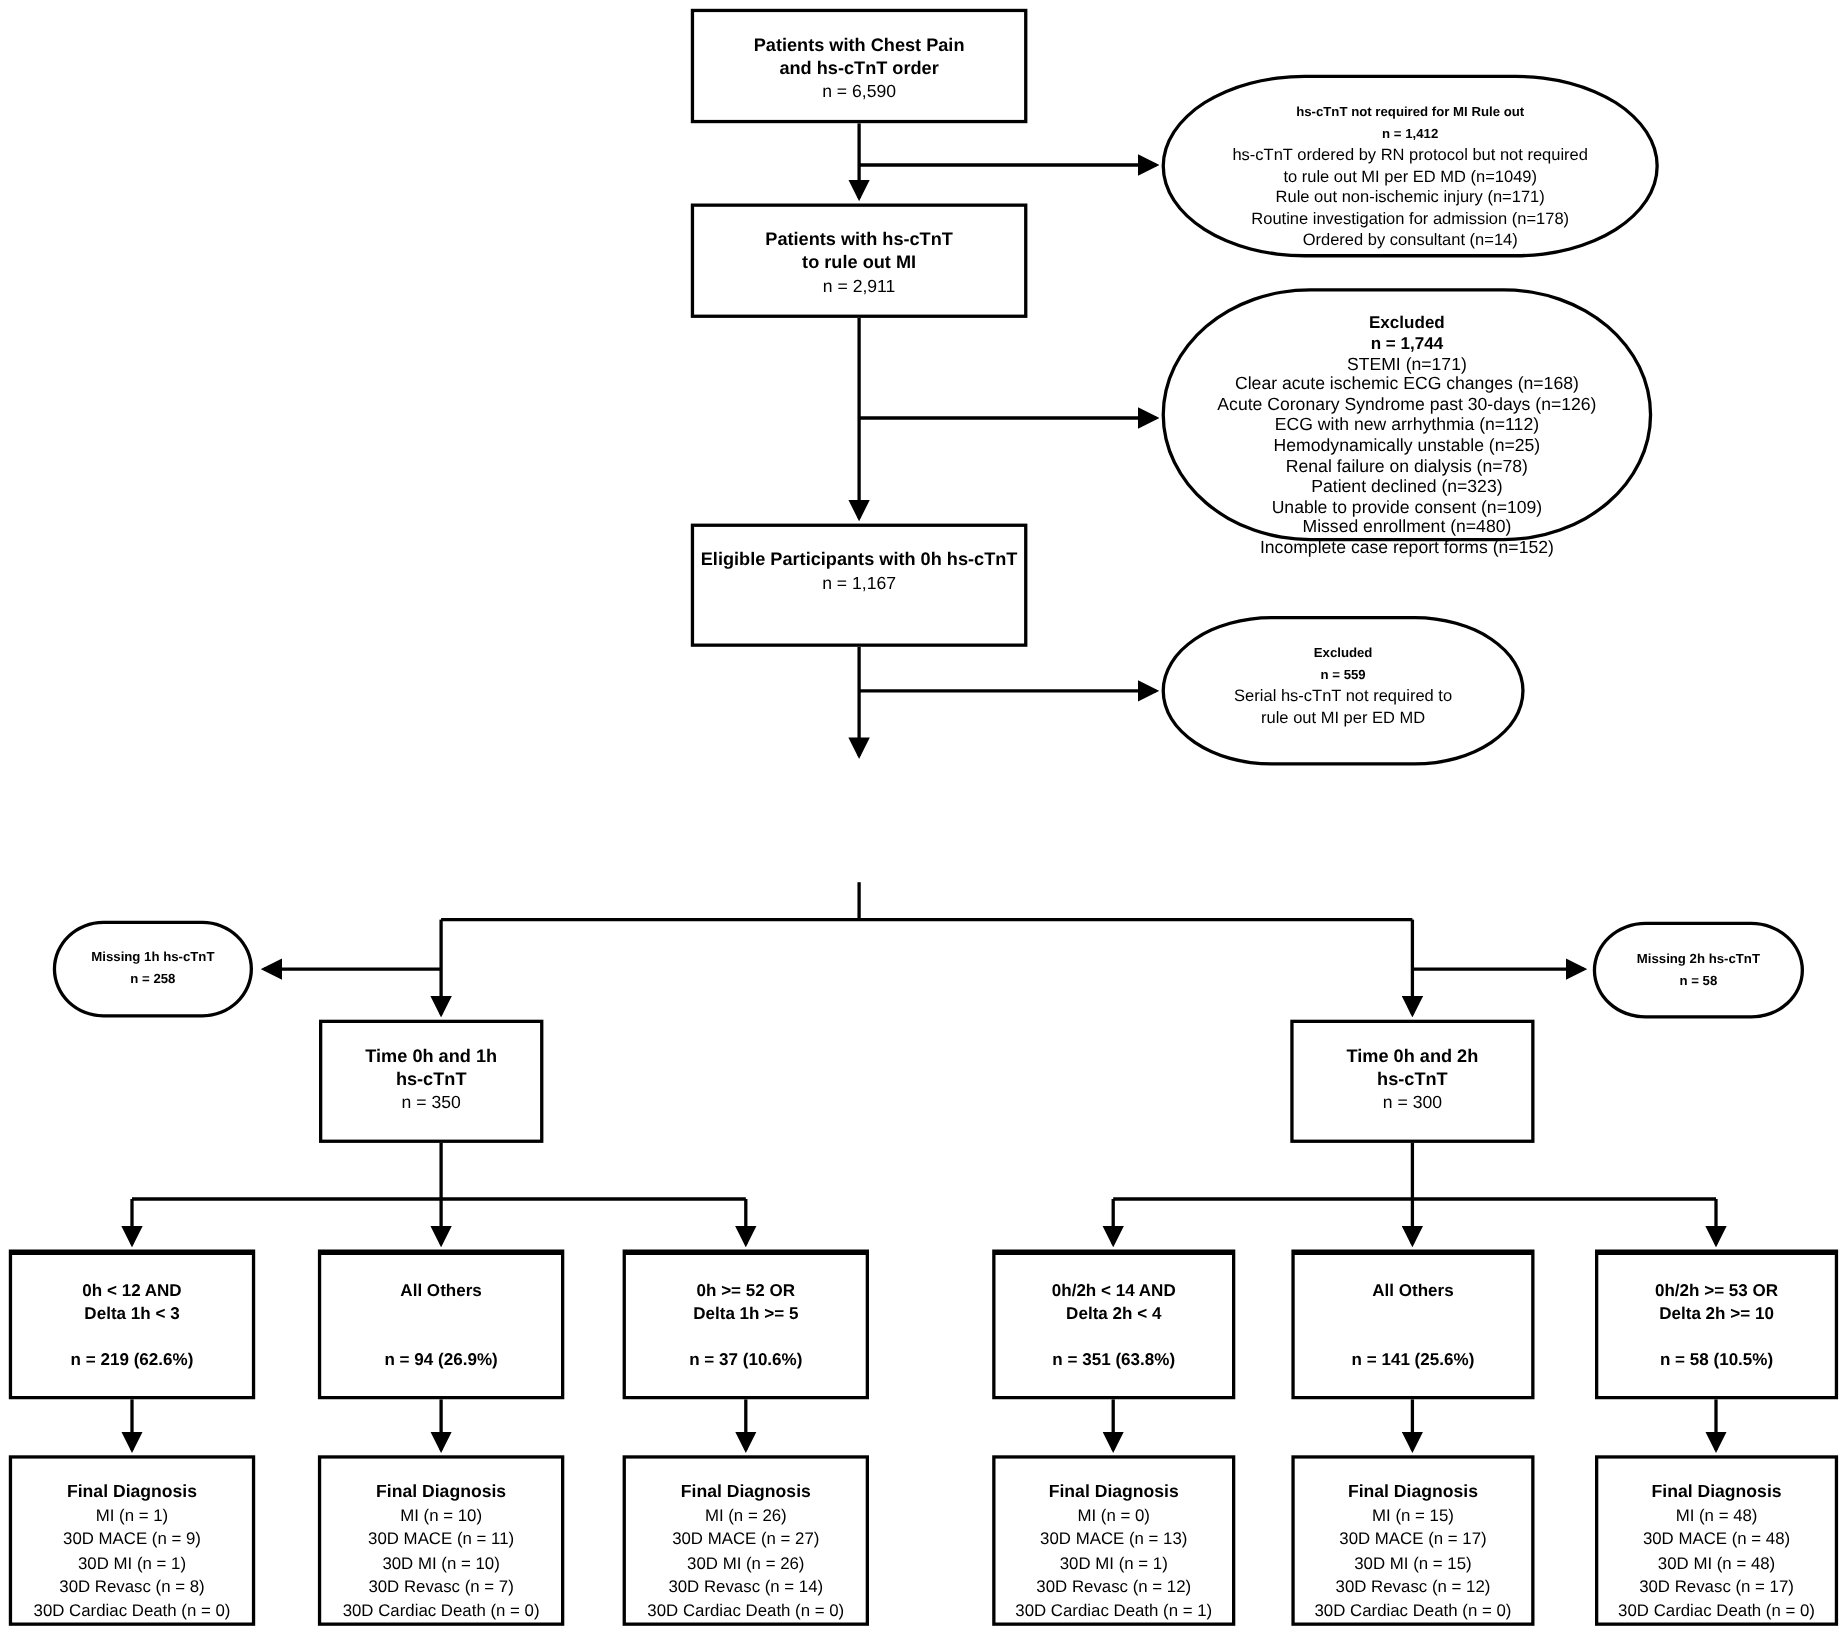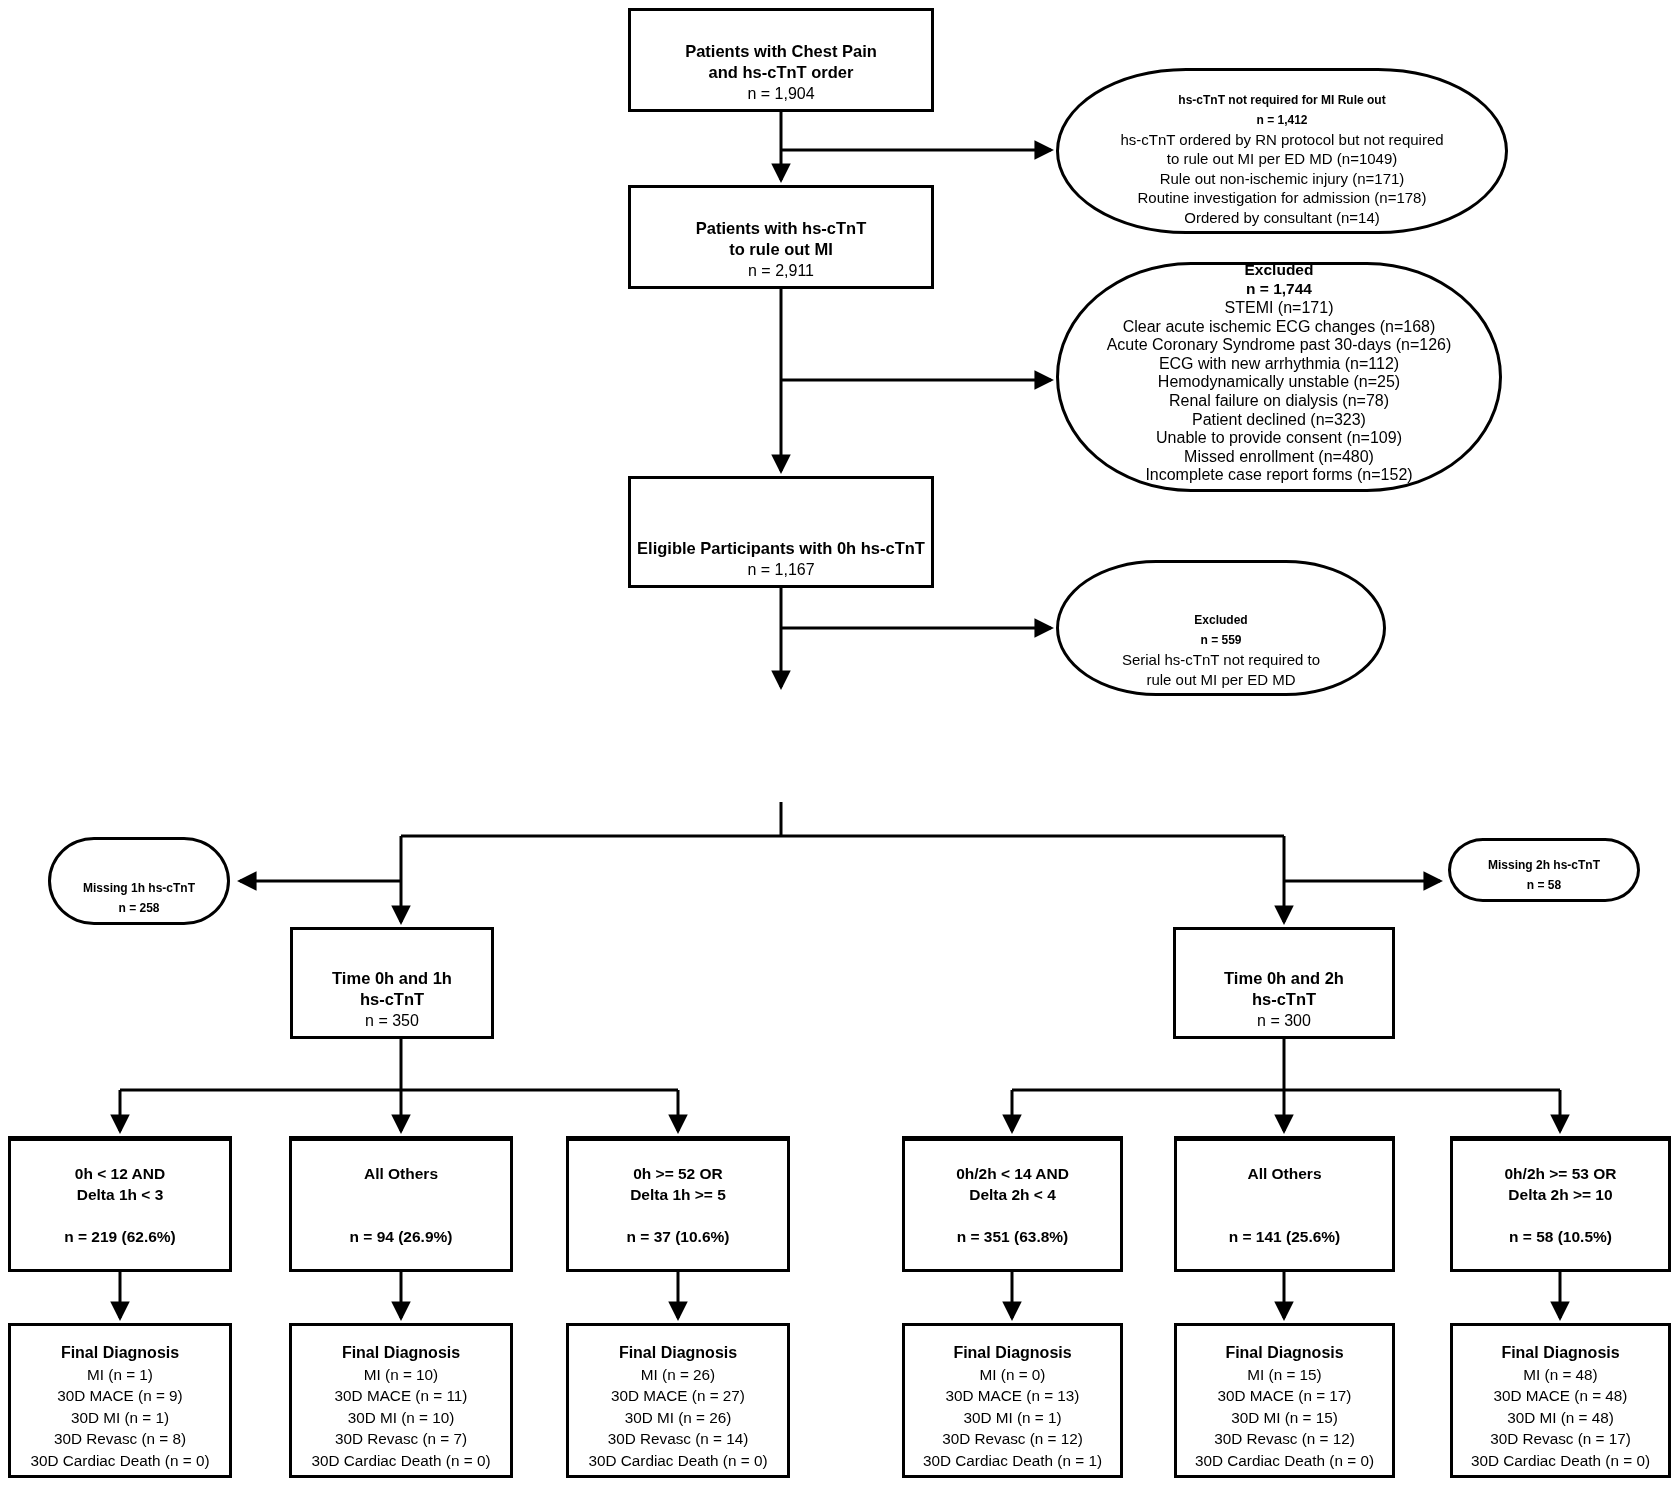--- a/index.html
+++ b/index.html
@@ -3,22 +3,22 @@
 <meta charset="utf-8">
 <style>
   html,body{margin:0;padding:0;background:#fff;}
   .canvas{
     position:relative;width:1680px;height:1485px;background:#fff;
     font-family:"Liberation Sans",sans-serif;color:#000;overflow:hidden;
   }
   svg.connectors{position:absolute;left:0;top:0;z-index:0;}
   .node{
     position:absolute;box-sizing:border-box;background:#fff;border:3px solid #000;
-    display:flex;flex-direction:column;align-items:center;justify-content:flex-end;
-    text-align:center;z-index:1;padding:4px 6px;
+    display:flex;flex-direction:column;align-items:center;justify-content:flex-start;
+    text-align:center;z-index:1;padding:20px 6px;
   }
   .bt{font-weight:bold;font-size:16.5px;line-height:21px;}
   .bn{font-size:16px;line-height:22px;}
   .et{font-weight:bold;font-size:12px;line-height:20px;}
   .ed{font-size:15px;line-height:19.5px;}
   .ed-sm{font-size:16px;line-height:18.6px;}
   .et-sm{font-weight:bold;font-size:15.5px;line-height:18.8px;}
   .cat{justify-content:flex-start;padding:22px 6px 22px;border-top-width:5px;}
   .cond{font-weight:bold;font-size:15.5px;line-height:21px;}
   .cat-n{font-weight:bold;font-size:15.5px;line-height:20px;margin-top:auto;}
@@ -64,21 +64,21 @@
       <path d="M678 1272 V1318" marker-end="url(#arrow)"></path>
       <path d="M1012 1272 V1318" marker-end="url(#arrow)"></path>
       <path d="M1284 1272 V1318" marker-end="url(#arrow)"></path>
       <path d="M1560 1272 V1318" marker-end="url(#arrow)"></path>
     </g>
   </svg>
 
   <div class="node" style="left:628px;top:8px;width:306px;height:104px">
     <div class="bt">Patients with Chest Pain</div>
     <div class="bt">and hs-cTnT order</div>
-    <div class="bn">n = 1,904</div>
+    <div class="bn">n = 6,590</div>
   </div>
 
   <div class="node" style="left:628px;top:185px;width:306px;height:104px">
     <div class="bt">Patients with hs-cTnT</div>
     <div class="bt">to rule out MI</div>
     <div class="bn">n = 2,911</div>
   </div>
 
   <div class="node" style="left:628px;top:476px;width:306px;height:112px">
     <div class="bt">Eligible Participants with 0h hs-cTnT</div>
@@ -116,21 +116,21 @@
     <div class="et">n = 559</div>
     <div class="ed">Serial hs-cTnT not required to</div>
     <div class="ed">rule out MI per ED MD</div>
   </div>
 
   <div class="node" style="left:48px;top:837px;width:182px;height:88px;border-radius:46px/44px">
     <div class="et">Missing 1h hs-cTnT</div>
     <div class="et">n = 258</div>
   </div>
 
-  <div class="node" style="left:1448px;top:838px;width:192px;height:64px;border-radius:48px/44px">
+  <div class="node" style="left:1448px;top:838px;width:192px;height:88px;border-radius:48px/44px">
     <div class="et">Missing 2h hs-cTnT</div>
     <div class="et">n = 58</div>
   </div>
 
   <div class="node" style="left:290px;top:927px;width:204px;height:112px">
     <div class="bt">Time 0h and 1h</div>
     <div class="bt">hs-cTnT</div>
     <div class="bn">n = 350</div>
   </div>
 

